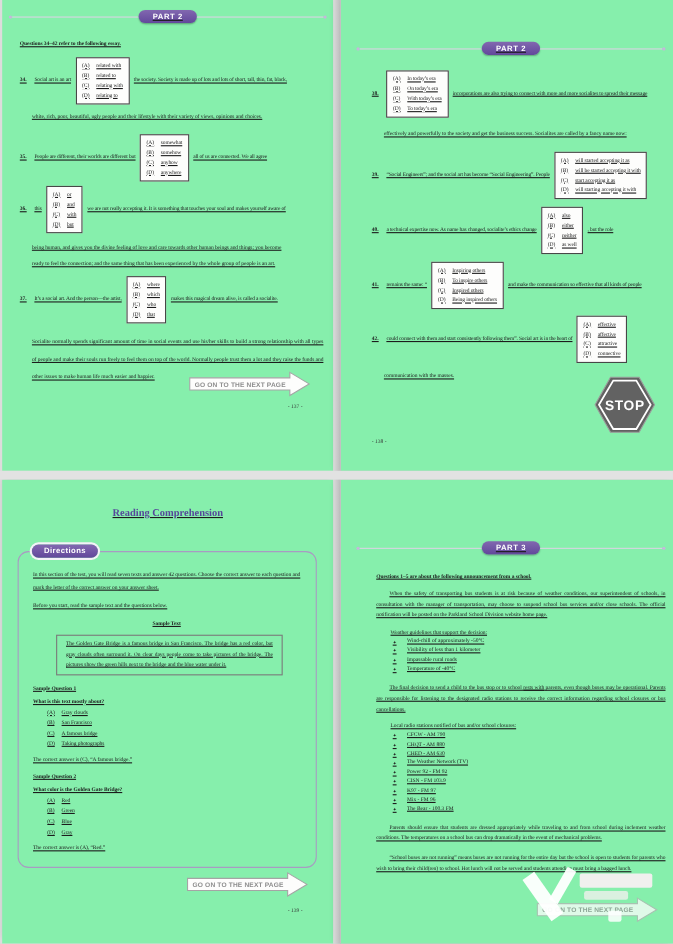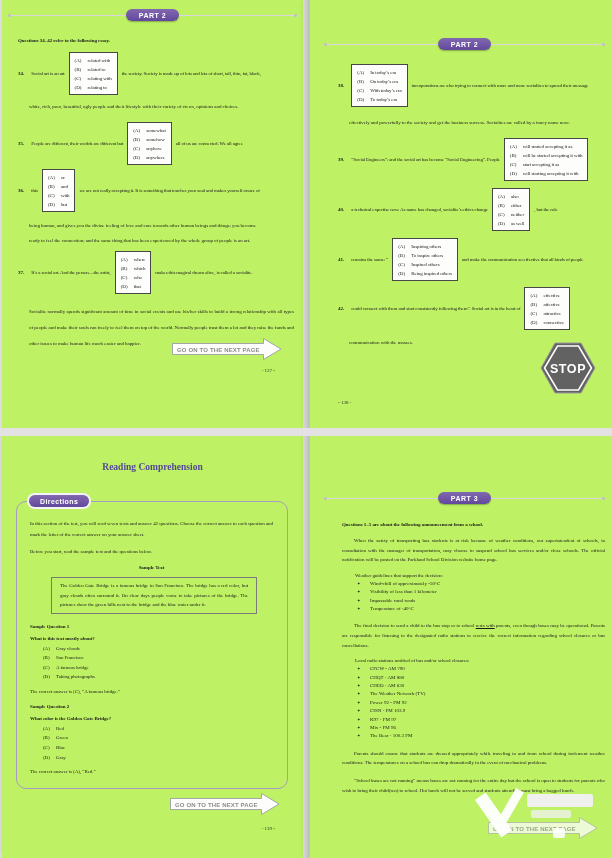--- a/index.html
+++ b/index.html
@@ -1,18 +1,18 @@
 <!DOCTYPE html>
 <html><head>
 <meta charset="utf-8">
 <style>
   html,body{margin:0;padding:0;background:#d6d6d6;}
   .sheet{position:relative;width:612px;height:858px;background:#dcdcdc;overflow:hidden;
          font-family:"Liberation Serif",serif;color:#1c1c1c;}
-  .pg{position:absolute;background:#bef264;overflow:hidden;}
+  .pg{position:absolute;background:#86efac;overflow:hidden;text-decoration:underline;}
   .pg-tl{left:2px;top:0;width:301px;height:428px;}
   .pg-tr{left:309px;top:0;width:303px;height:428px;border-left:1px solid #c2c2c2;box-shadow:-4px 0 6px -1px rgba(0,0,0,.30);}
   .pg-bl{left:2px;top:436px;width:301px;height:422px;box-shadow:0 -3px 5px -2px rgba(0,0,0,.22);}
   .pg-br{left:309px;top:436px;width:303px;height:422px;border-left:1px solid #c2c2c2;box-shadow:-4px 0 6px -1px rgba(0,0,0,.30);}
   .gutter-v{position:absolute;left:303px;top:0;width:6px;height:858px;background:linear-gradient(to right,#dadada,#bfbfbf);}
   .gutter-h{position:absolute;left:0;top:428px;width:612px;height:8px;background:#e2e2e2;}
 
   
   .phead{display:flex;align-items:center;}
   .phead .ln{flex:1;height:1px;background:#d8d4e2;}

